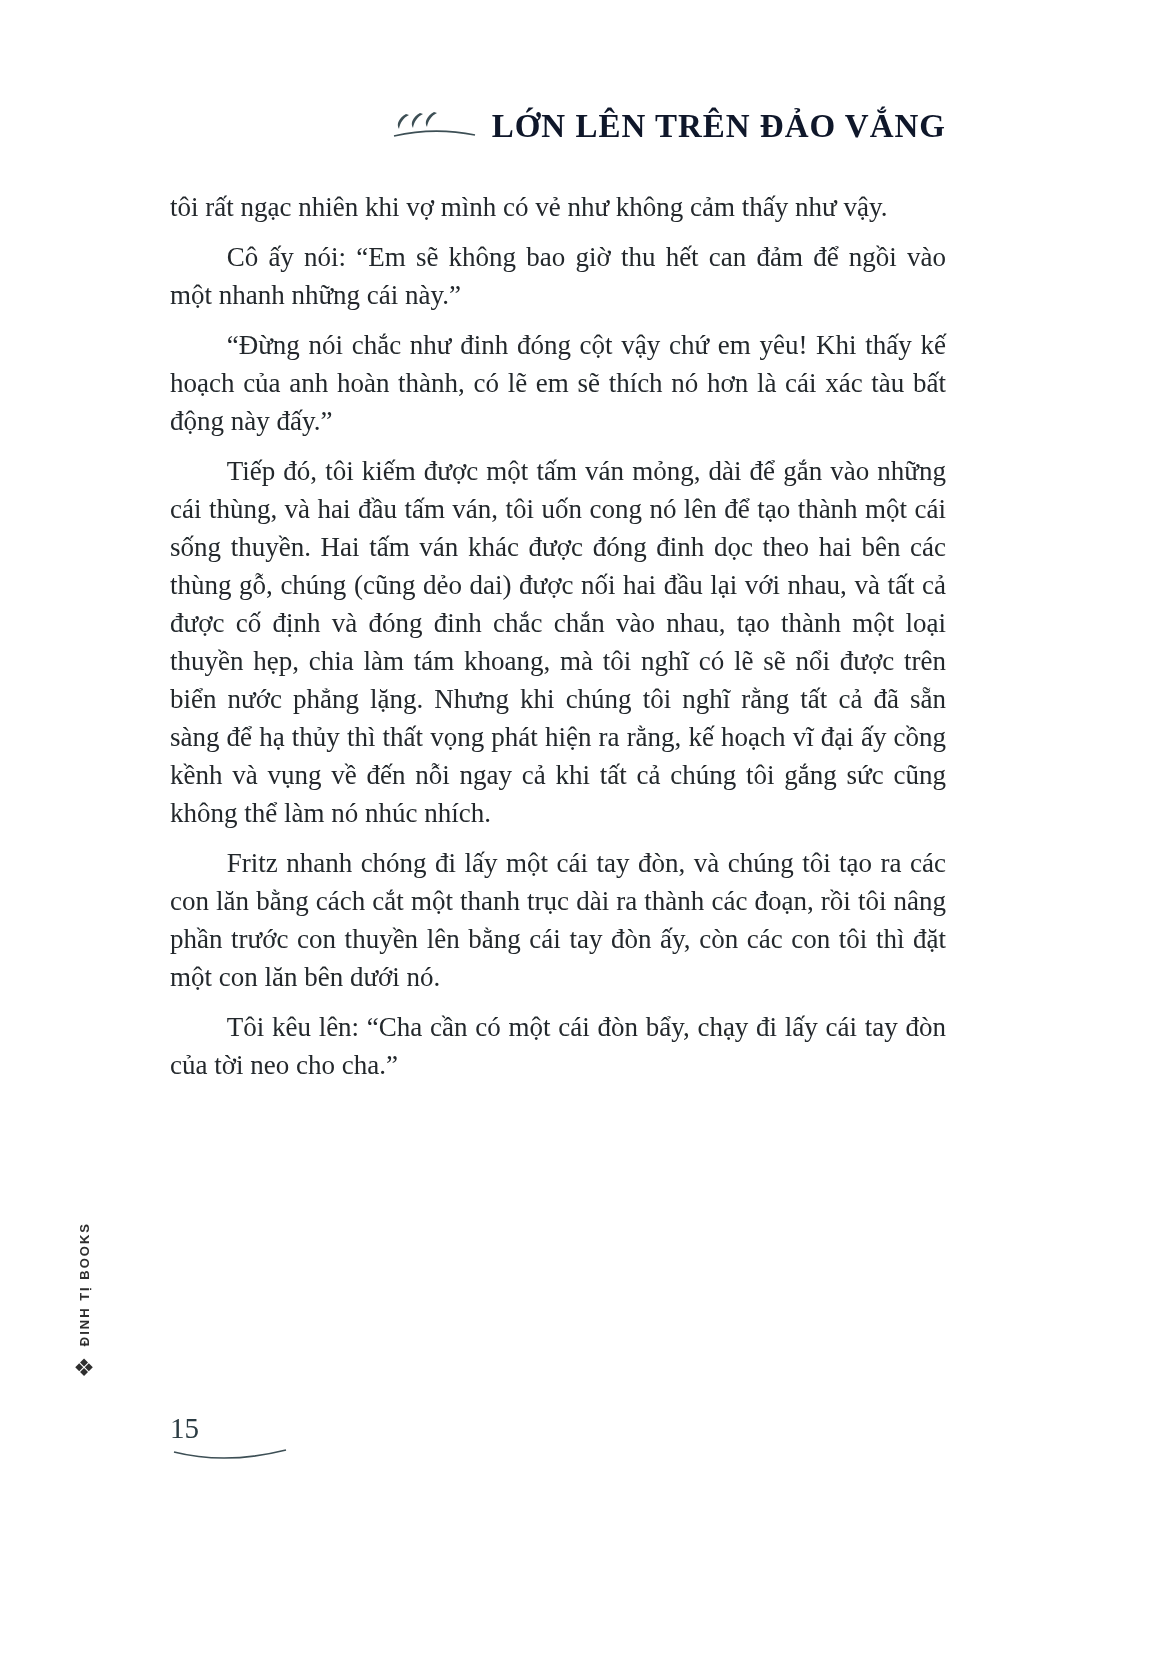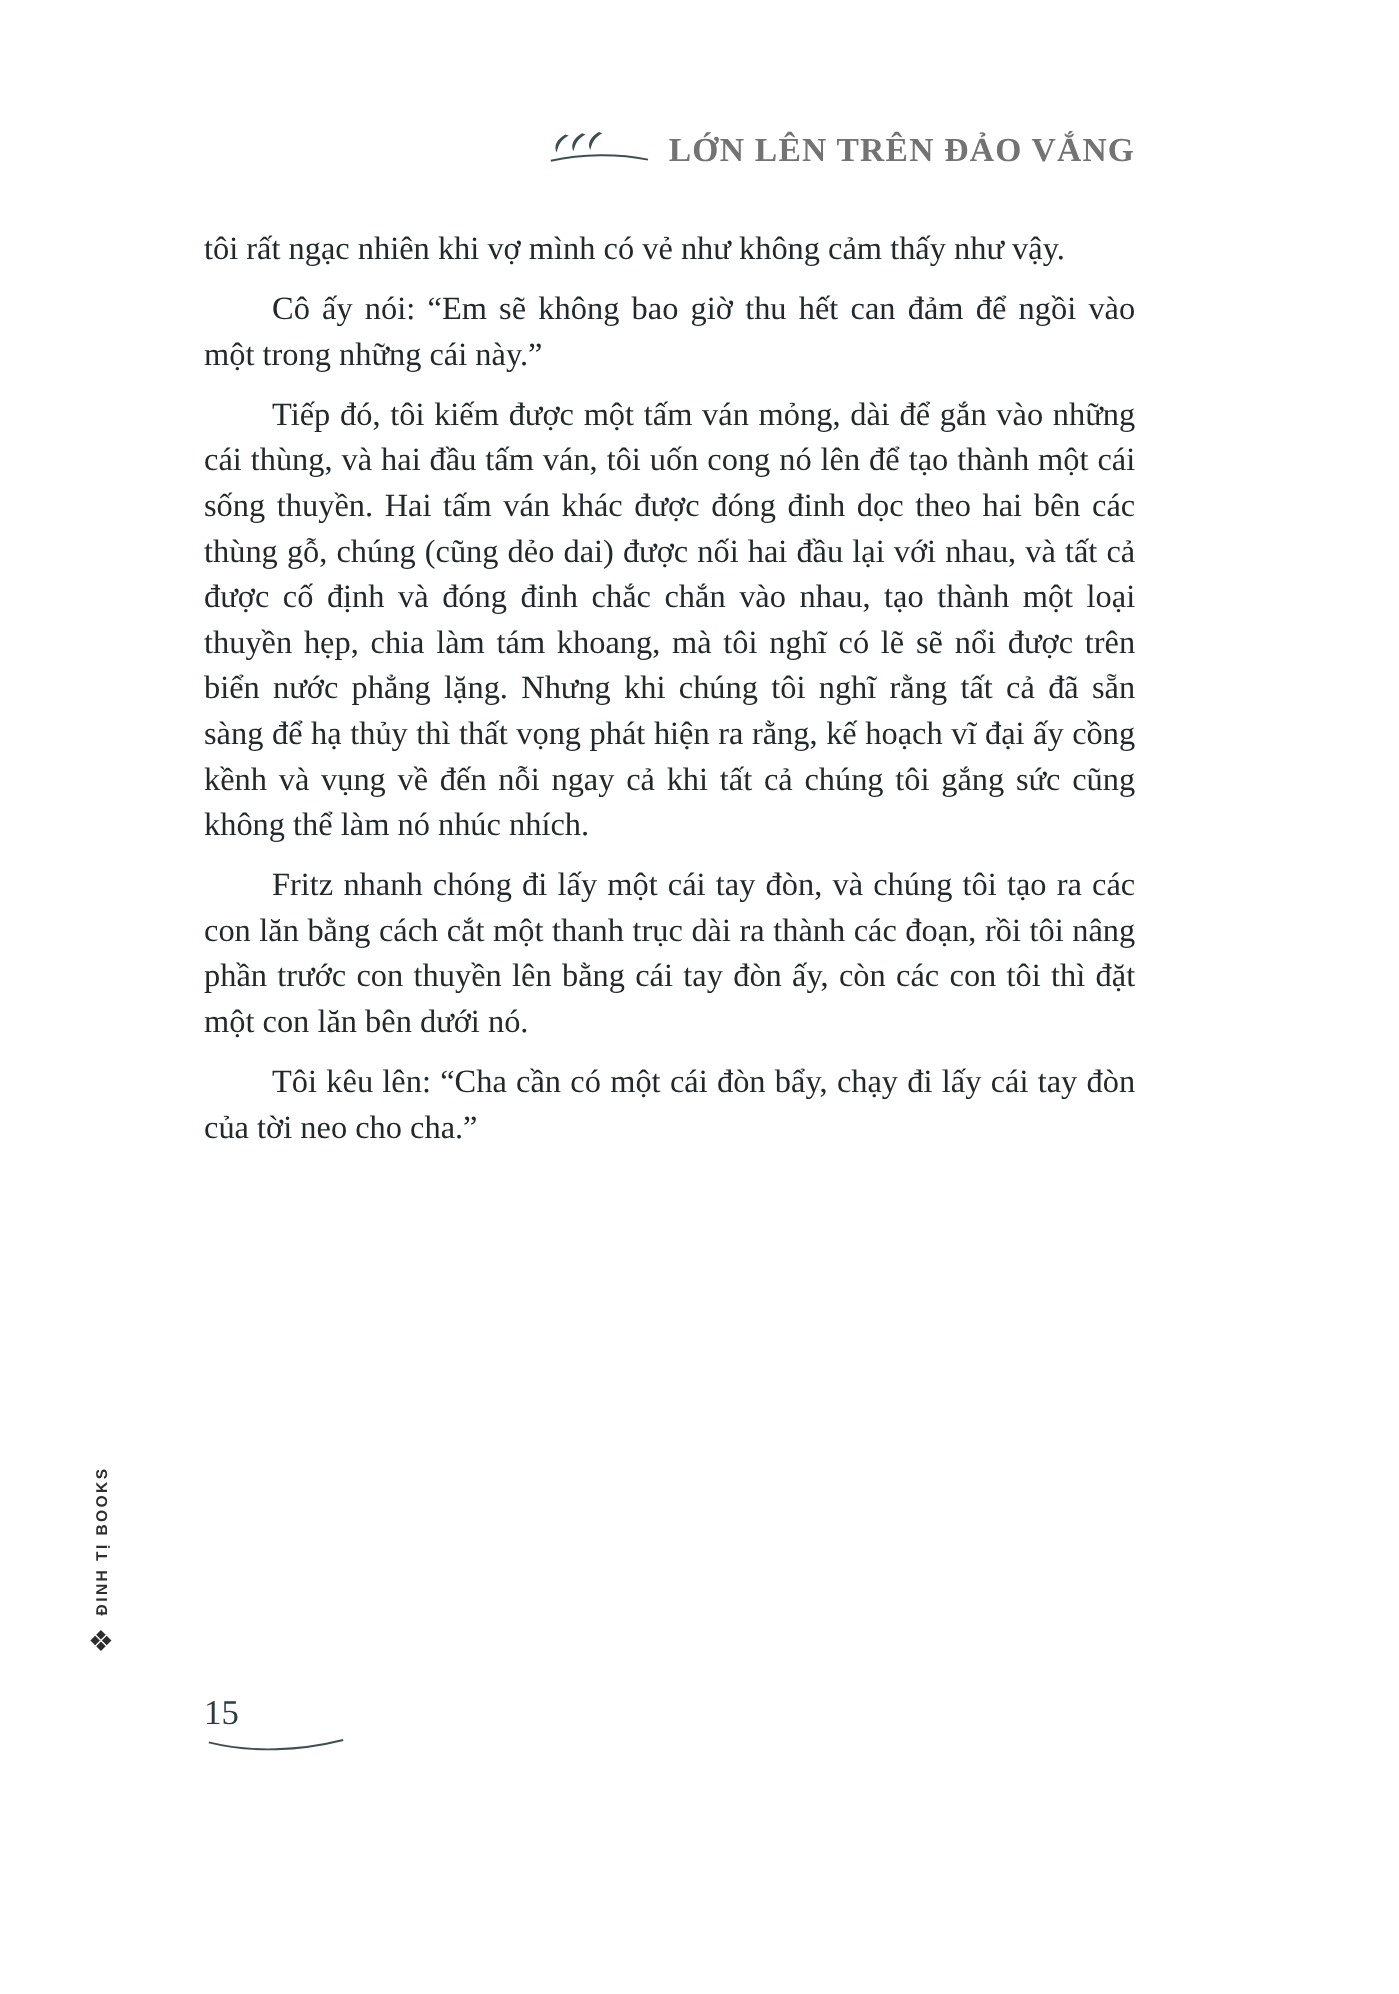--- a/index.html
+++ b/index.html
@@ -20,23 +20,23 @@
     left: 170px;
     width: 776px;
     display: flex;
     align-items: center;
     justify-content: flex-end;
     gap: 16px;
   }
   .header-ornament { flex: 0 0 auto; margin-bottom: -6px; }
   .header-title {
     font-weight: bold;
-    font-size: 28px;
+    font-size: 33px;
     letter-spacing: 1px;
-    color: #737373;
+    color: #0f172a;
     white-space: nowrap;
   }
 
   
   .content {
     position: absolute;
     top: 188px;
     left: 170px;
     width: 776px;
     font-size: 27px;
@@ -105,21 +105,22 @@
         <path d="M28 3 C21 7 18 13 21 18 C22 12 25 7 31 4 Z" fill="#3d4f55"></path>
         <path d="M42 2 C35 6 32 12 35 17 C36 11 39 6 45 3 Z" fill="#3d4f55"></path>
         <path d="M2 26 C28 20 58 20 83 25" stroke="#3d4f55" stroke-width="1.6" fill="none"></path>
       </svg>
     </span>
     <span class="header-title">LỚN LÊN TRÊN ĐẢO VẮNG</span>
   </div>
 
   <div class="content">
     <p class="continued">tôi rất ngạc nhiên khi vợ mình có vẻ như không cảm thấy như vậy.</p>
-    <p>Cô ấy nói: “Em sẽ không bao giờ thu hết can đảm để ngồi vào một trong những cái này.”</p>
+    <p>Cô ấy nói: “Em sẽ không bao giờ thu hết can đảm để ngồi vào một nhanh những cái này.”</p>
+    <p>“Đừng nói chắc như đinh đóng cột vậy chứ em yêu! Khi thấy kế hoạch của anh hoàn thành, có lẽ em sẽ thích nó hơn là cái xác tàu bất động này đấy.”</p>
     <p>Tiếp đó, tôi kiếm được một tấm ván mỏng, dài để gắn vào những cái thùng, và hai đầu tấm ván, tôi uốn cong nó lên để tạo thành một cái sống thuyền. Hai tấm ván khác được đóng đinh dọc theo hai bên các thùng gỗ, chúng (cũng dẻo dai) được nối hai đầu lại với nhau, và tất cả được cố định và đóng đinh chắc chắn vào nhau, tạo thành một loại thuyền hẹp, chia làm tám khoang, mà tôi nghĩ có lẽ sẽ nổi được trên biển nước phẳng lặng. Nhưng khi chúng tôi nghĩ rằng tất cả đã sẵn sàng để hạ thủy thì thất vọng phát hiện ra rằng, kế hoạch vĩ đại ấy cồng kềnh và vụng về đến nỗi ngay cả khi tất cả chúng tôi gắng sức cũng không thể làm nó nhúc nhích.</p>
     <p>Fritz nhanh chóng đi lấy một cái tay đòn, và chúng tôi tạo ra các con lăn bằng cách cắt một thanh trục dài ra thành các đoạn, rồi tôi nâng phần trước con thuyền lên bằng cái tay đòn ấy, còn các con tôi thì đặt một con lăn bên dưới nó.</p>
     <p>Tôi kêu lên: “Cha cần có một cái đòn bẩy, chạy đi lấy cái tay đòn của tời neo cho cha.”</p>
   </div>
 
   <div class="sidebar">
     <span class="publisher-name">ĐINH TỊ BOOKS</span>
     <span class="publisher-logo">❖</span>
   </div>
 

